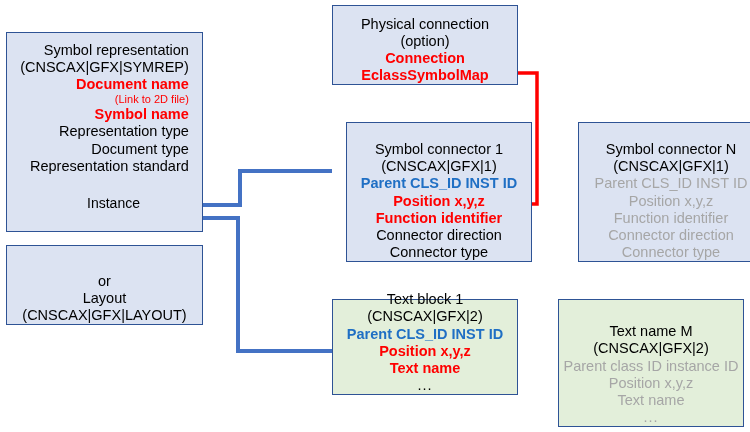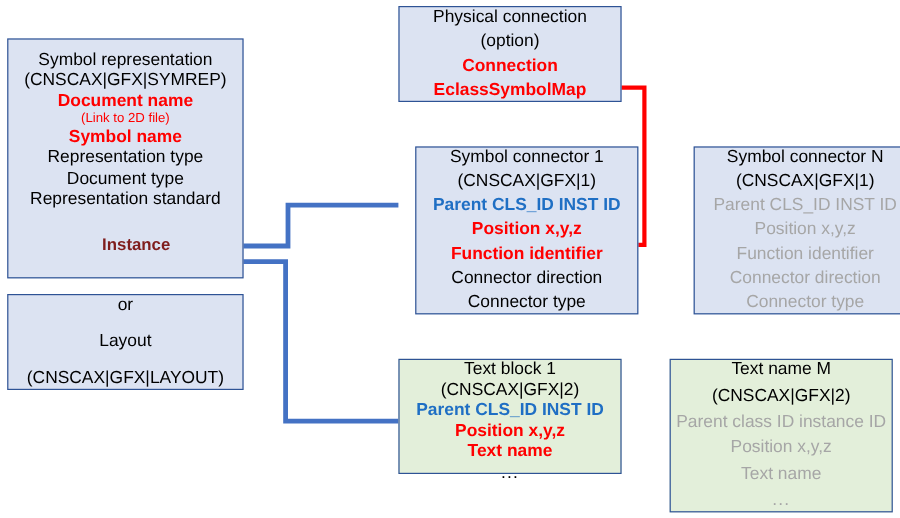--- a/index.html
+++ b/index.html
@@ -31,47 +31,48 @@
     pointer-events: none;
   }
 
   .node {
     position: absolute;
     box-sizing: border-box;
     border: 1px solid #2e5395;
     display: flex;
     flex-direction: column;
     align-items: center;
-    justify-content: space-between;
+    justify-content: flex-end;
     text-align: center;
     line-height: 1.18;
   }
   .node.blue { background: #dce3f2; }
   .node.green { background: #e3efda; }
 
   .line {
     display: block;
     white-space: nowrap;
   }
   .t-black { color: #000000; font-size: 14.5px; }
   .t-red   { color: #ff0000; font-size: 14.5px; font-weight: 600; }
   .t-red-small { color: #ff0000; font-size: 11px; font-weight: 400; }
   .t-blue  { color: #1f6fc4; font-size: 14.5px; font-weight: 600; }
   .t-grey  { color: #a6a6a6; font-size: 14.5px; }
   .t-instance {
-    color: #7f1d1d;
+    color: #000000;
     font-size: 14px;
-    font-weight: bold;
+    font-weight: normal;
   }
 
   
   #node-symbol-representation {
     left: 6px; top: 32px; width: 197px; height: 200px;
     padding-top: 4px;
     justify-content: flex-start;
+    text-align: right;
   }
   #node-symbol-representation .stack { margin-top: 5px; }
   #node-symbol-representation .instance-row {
     margin-top: 20px;
     width: 100%;
     display: flex;
     justify-content: center;
     padding-left: 18px;
     box-sizing: border-box;
   }

